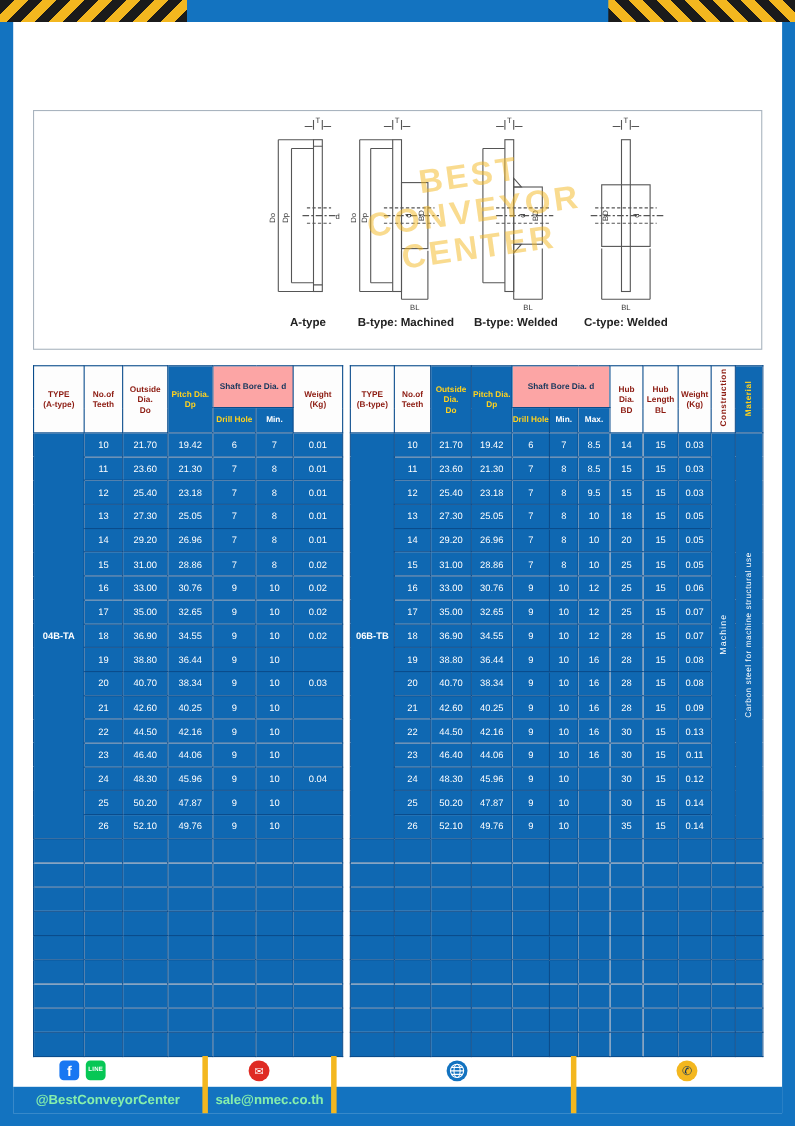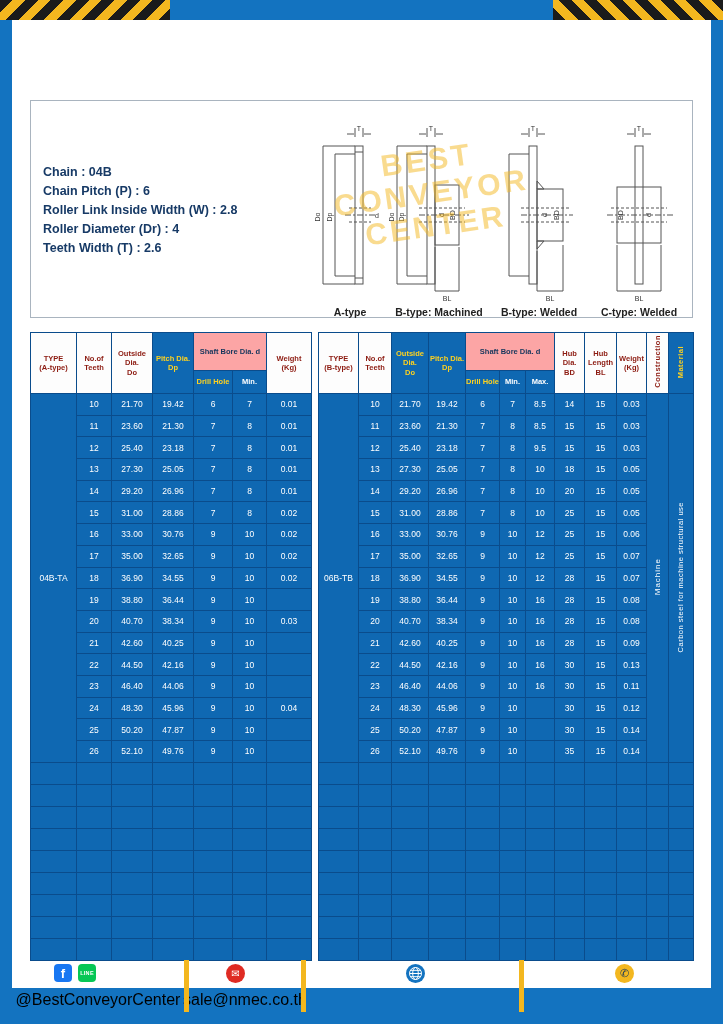--- a/index.html
+++ b/index.html
@@ -14,21 +14,21 @@
   .hazard.left{left:0;width:170px;background:repeating-linear-gradient(135deg,#1b1b1b 0 9px,var(--yellow,#f3b71f) 9px 18px)}
   .hazard.right{right:0;width:170px;background:repeating-linear-gradient(45deg,#1b1b1b 0 9px,var(--yellow,#f3b71f) 9px 18px)}
   .page{position:absolute;left:12px;top:20px;width:699px;height:992px;background:#fff}
 
   .banner{position:absolute;left:173px;top:16px;width:353px;height:52px;background:var(--yellow,#f3b71f);
     display:flex;align-items:center;justify-content:center}
   .banner h1{font-size:34px;font-weight:bold;color:var(--navy,#173a66);letter-spacing:.5px}
 
   .diagram-box{position:absolute;left:18px;top:80px;width:663px;height:218px;border:1px solid #a9b4bf;background:#fff}
   .specs{position:absolute;left:12px;top:62px;color:var(--navy,#173a66);font-weight:bold;font-size:12.5px;line-height:19px;white-space:nowrap}
-  .drawings{position:absolute;left:210px;top:20px;width:448px;height:206px;display:flex;justify-content:flex-end}
+  .drawings{position:absolute;left:210px;top:1px;width:448px;height:206px;display:flex;justify-content:flex-start}
   .drawing{display:flex;flex-direction:column;align-items:center}
   .drawing-label{font-size:10.5px;font-weight:bold;color:#222;margin-top:1px;white-space:nowrap}
   .drawing svg text{font-family:"Liberation Sans",sans-serif;font-size:7px;fill:#333;stroke:none}
   .watermark{position:absolute;left:265px;top:42px;width:270px;transform:rotate(-8deg);
     color:rgba(243,183,31,.5);font-weight:bold;text-align:center;line-height:1.1;
     font-size:30px;letter-spacing:3px;pointer-events:none;z-index:5}
 
   .tbl{position:absolute;border-collapse:collapse;table-layout:fixed;z-index:1}
   .tbl-left{left:18px;top:312px;width:281px}
   .tbl-right{left:306px;top:312px;width:375px}
@@ -36,56 +36,49 @@
   .tbl thead tr:first-child{height:38px}
   .tbl thead tr:last-child{height:23px}
   .tbl thead th{font-size:7.5px;font-weight:bold;white-space:pre-line;line-height:1.25}
   .tbl tbody td{background:var(--data_blue,#0f68b2);color:#fff;font-size:8.5px;height:21.7px}
   .tbl tbody tr.erow td{height:22px}
   .hw{background:#fdfdfd;color:var(--header_red,#8c1a10)}
   .hb{background:var(--data_blue,#0f68b2);color:var(--yellow_text,#ffd21e)}
   .hbw{background:var(--data_blue,#0f68b2);color:#fff}
   .hlight{background:#fca5a5;color:#14365c}
   .col-type{line-height:2.1}
-  .type-cell{font-size:9px;font-weight:normal}
+  .type-cell{font-size:9px;font-weight:bold}
   .vtext{display:inline-block;writing-mode:vertical-rl;transform:rotate(180deg);white-space:nowrap;line-height:1}
   th .vtext{font-size:7.5px;letter-spacing:.5px}
   .constr-cell .vtext{font-size:8px;letter-spacing:1px}
   .material-cell .vtext{font-size:7.5px;letter-spacing:.5px}
 
   .footer{position:absolute;left:0;top:940px;width:699px;height:52px}
   .icons-row{position:absolute;left:0;top:0;width:100%;height:28px}
   .ig{position:absolute;top:4px;display:flex;gap:6px;align-items:center}
   .icon-fb{width:18px;height:18px;border-radius:4px;background:#1877f2;color:#fff;font-weight:bold;font-size:13px;display:flex;align-items:center;justify-content:center}
   .icon-line{width:18px;height:18px;border-radius:4px;background:#06c755;color:#fff;font-weight:bold;font-size:5.5px;display:flex;align-items:center;justify-content:center;letter-spacing:.3px}
   .icon-mail{width:19px;height:19px;border-radius:50%;background:#df2b23;color:#fff;font-size:10px;display:flex;align-items:center;justify-content:center}
   .icon-globe{width:19px;height:19px;border-radius:50%;background:#1373c0;display:flex;align-items:center;justify-content:center}
   .icon-phone{width:19px;height:19px;border-radius:50%;background:var(--yellow,#f3b71f);color:#14365c;font-size:11px;display:flex;align-items:center;justify-content:center}
   .fbar{position:absolute;left:0;top:28px;width:100%;height:24px;background:var(--frame_blue,#1373c0)}
   .fsec{position:absolute;top:0;height:24px;display:flex;align-items:center;justify-content:center;
-    color:#000000;font-weight:normal;font-size:16px;white-space:nowrap}
+    color:#86efac;font-weight:bold;font-size:12px;white-space:nowrap}
   .fsep{position:absolute;top:0;width:5px;height:52px;background:var(--yellow,#f3b71f);z-index:2}
 </style>
 </head>
 <body>
 
 <div class="hazard left"></div>
 <div class="hazard right"></div>
 
 <div class="page">
 
 
   <div class="diagram-box">
-    <div class="specs">
-      <div>Chain : 04B</div>
-      <div>Chain Pitch (P) : 6</div>
-      <div>Roller Link Inside Width (W) : 2.8</div>
-      <div>Roller Diameter (Dr) : 4</div>
-      <div>Teeth Width (T) : 2.6</div>
-    </div>
 
     <div class="drawings">
 
       <div class="drawing">
         <svg width="78" height="184" viewBox="0 0 78 184">
           <g stroke="#555" stroke-width="1" fill="none">
             <line x1="44" y1="16" x2="44" y2="7"></line>
               <line x1="52" y1="16" x2="52" y2="7"></line>
             <line x1="36" y1="13" x2="43" y2="13"></line>
               <line x1="53" y1="13" x2="60" y2="13"></line>

